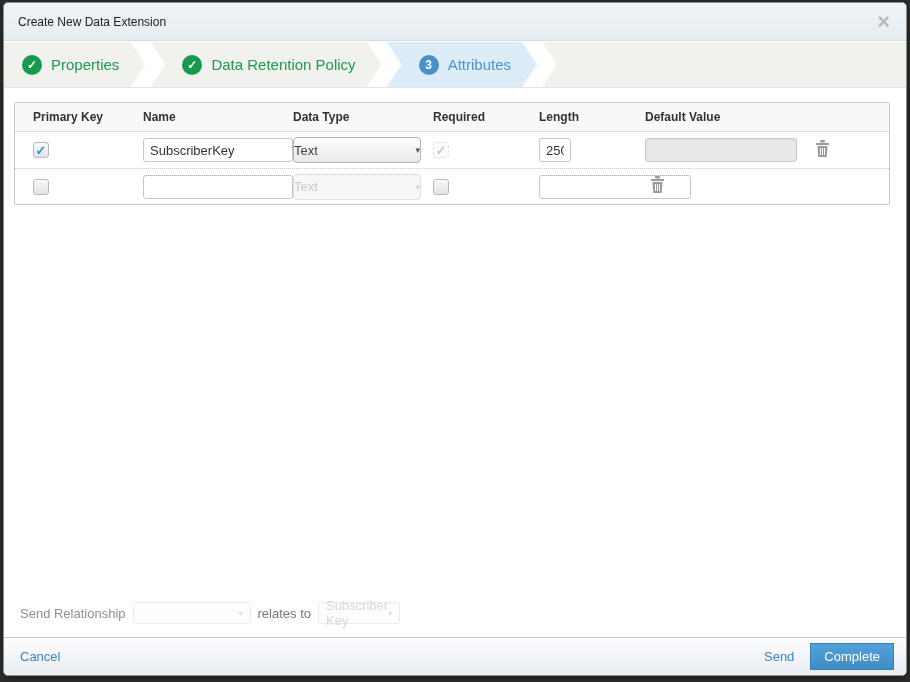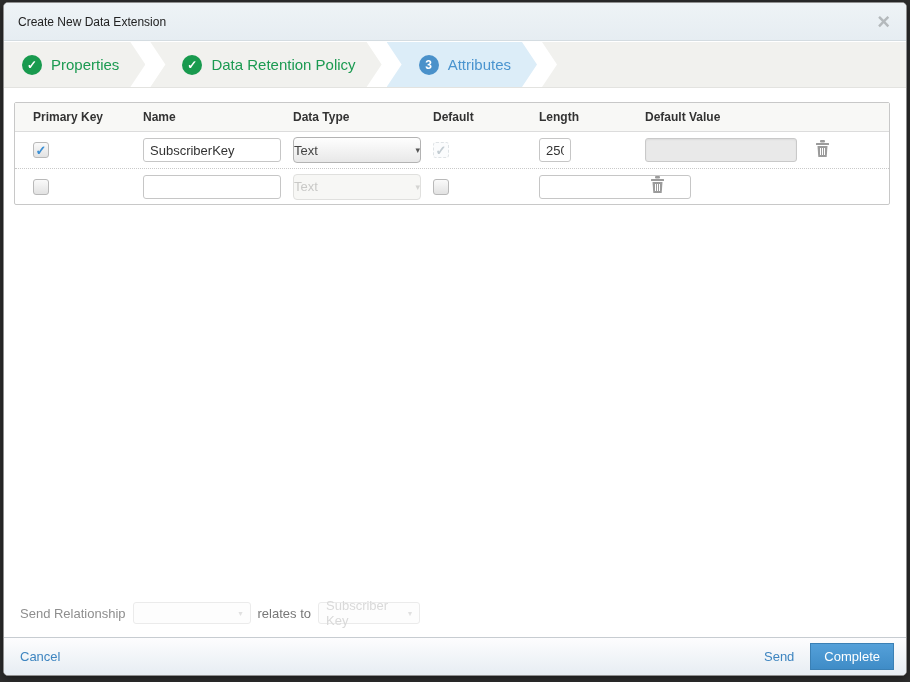--- a/index.html
+++ b/index.html
@@ -85,21 +85,21 @@
   }
   .cb .mark { line-height:1; font-weight:bold; }
   .cb.checked .mark { color:#3b8fd4; }
   .cb.disabled { border:1px dashed #dfe3e6; background:#fbfcfd; cursor:default; }
   .cb.disabled .mark { color:#c3ccd2; }
   .txt {
     height:24px; border:1px solid #c6c6c6; border-radius:3px;
     font-family:"Liberation Sans", sans-serif; font-size:13px; color:#333;
     padding:0 6px; background:#fff;
   }
-  .txt.name { width:138px; }
+  .txt.name { width:150px; }
   .txt.len  { width:32px; }
   .txt.defv { width:152px; }
   .txt:disabled, .txt.dis {
     background:#e9e9e9; border-color:#c9c9c9; box-shadow:inset 0 1px 2px rgba(0,0,0,.06);
   }
   .sel {
     width:128px; height:26px; border:1px solid #b3b3b3; border-radius:4px;
     background:linear-gradient(#fefefe,#e8e8e8);
     display:flex; align-items:center; padding:0 0;
     font-size:13px; color:#444; cursor:pointer;gap:29px;
@@ -117,21 +117,21 @@
     padding:0 16px 13px 16px; font-size:13px;
   }
   .send-rel .lbl { color:#8e8e8e; }
   .send-rel .rel { color:#777; }
   .mini-dd {
     height:22px; border:1px solid #ebebeb; border-radius:3px;
     background:#fdfdfd; display:flex; align-items:center;
     font-size:13px; color:#d9d9d9; padding:0 7px;
   }
   .mini-dd.dd1 { width:118px; }
-  .mini-dd.dd2 { width:102px; }
+  .mini-dd.dd2 { width:82px; }
   .mini-dd .arrow { margin-left:auto; font-size:8px; color:#e0e0e0; }
   
   .footer {
     flex:0 0 38px; border-top:1px solid #c7ccd1;
     background:linear-gradient(#fdfdfe,#e7edf3);
     display:flex; align-items:center; padding:0 12px 0 16px; gap:16px;justify-content:flex-end;
   }
   .link { color:#3e85c0; font-size:13px; text-decoration:none; cursor:pointer; }
   .btn-complete {
     background:linear-gradient(#54a0d9,#3f8cc7);
@@ -173,21 +173,21 @@
   </div>
 
   <div class="content">
 
     <div class="attr-table">
 
       <div class="trow thead">
         <div>Primary Key</div>
         <div>Name</div>
         <div>Data Type</div>
-        <div>Default</div>
+        <div>Required</div>
         <div>Length</div>
         <div>Default Value</div>
         <div></div>
       </div>
 
       <div class="trow tbody-row">
         <div>
           <div class="cb checked">
             <span class="mark">✓</span>
           </div>

